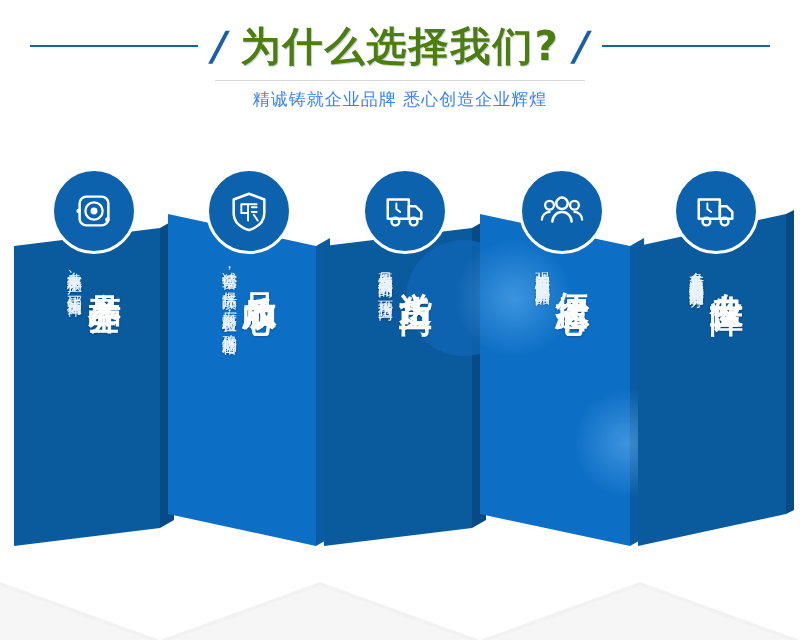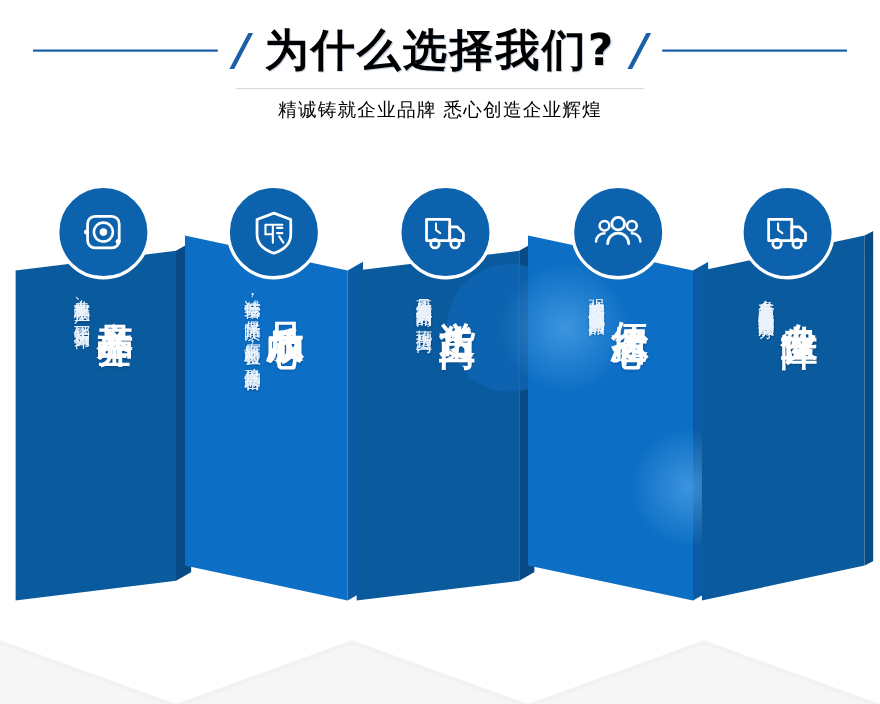--- a/index.html
+++ b/index.html
@@ -21,31 +21,31 @@
     height:2px; background:#1b5fa8; flex:0 0 auto;
   }
   .rule-l { width:168px; }
   .rule-r { width:168px; }
   .slash {
     font-size:40px; font-weight:700; color:#1b5fa8;
     font-family:"DejaVu Sans","Liberation Sans",sans-serif;
     transform:skewX(-12deg); line-height:1;
   }
   .main-title {
-    font-size:40px; font-weight:700; color:#000000;
+    font-size:40px; font-weight:700; color:#4d7c0f;
     letter-spacing:2px; line-height:1; white-space:nowrap;
     text-shadow:1px 1px 0 rgba(120,150,185,.45);
   }
   .sub-divider {
     position:absolute; left:50%; top:80px; transform:translateX(-50%);
     width:370px; height:1px; background:#d8d8d8;
   }
   .subtitle {
     position:absolute; left:0; top:88px; width:800px; text-align:center;
-    font-size:17px; color:#000000; letter-spacing:1px; white-space:nowrap;
+    font-size:17px; color:#3b82f6; letter-spacing:1px; white-space:nowrap;
   }
 
   
   .ribbon { position:absolute; left:0; top:168px; width:800px; height:420px; }
   .panel { position:absolute; top:0; height:420px; }
   .panel .face {
     position:absolute; inset:0;
     overflow:hidden;
   }
   .panel .glow1,.panel .glow2 {

